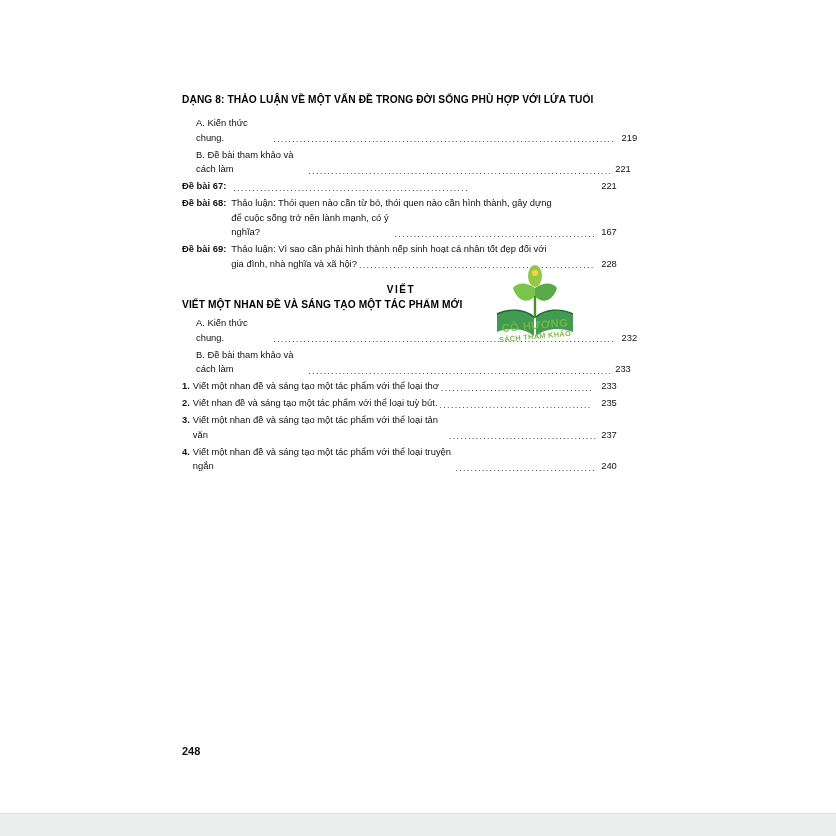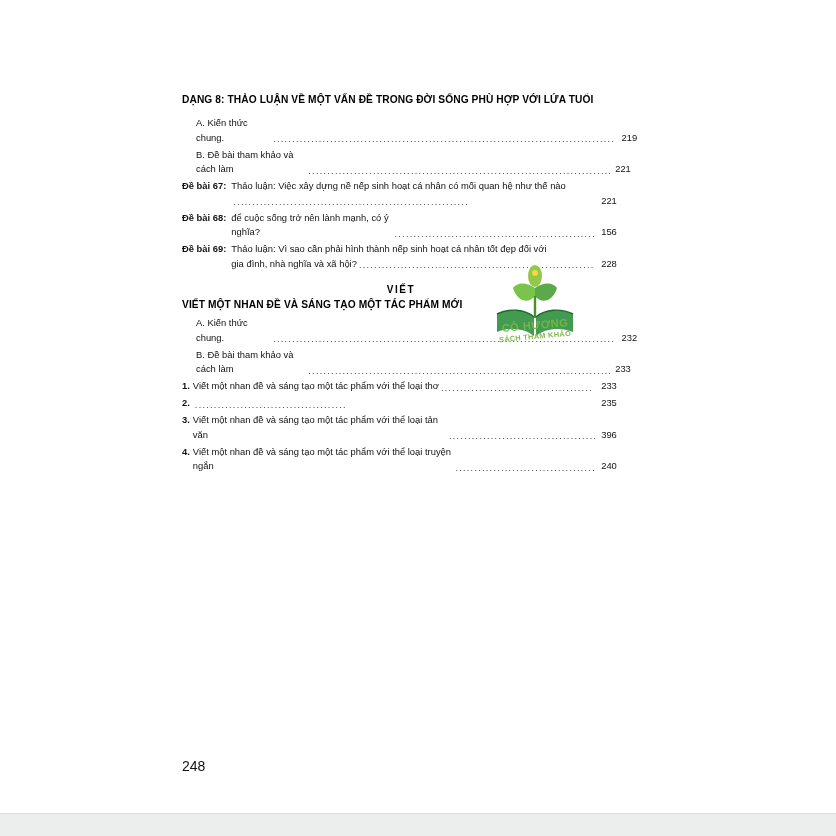--- a/index.html
+++ b/index.html
@@ -157,24 +157,23 @@
     color: #7ab648;
     letter-spacing: 0.3px;
     transform: rotate(-5deg);
     opacity: 0.95;
   }
 
   .page-number {
     position: absolute;
     left: 182px;
     top: 745px;
-    font-size: 14px;
+    font-size: 11px;
     color: #111;
-    font-weight: normal;
-    margin-top: 13px;
+    font-weight: bold;
   }
 </style>
 </head>
 <body>
 
 <div class="page">
 
   <div class="content">
 
     <div class="heading">
@@ -199,35 +198,35 @@
             <span class="t">B. Đề bài tham khảo và cách làm</span>
             <span class="dots">...................................................................................................</span>
             <span class="pg">221</span>
           </div>
         </div>
       </div>
 
       <div class="row">
         <div class="lbl">Đề bài 67:</div>
         <div class="body">
-          <span class="txt">Thảo luận: Việc xây dựng nề nếp sinh hoạt cá nhân có mối quan hệ như thế nào</span>
           <div class="leaders">
             <span class="dots">..............................................................</span>
             <span class="pg">221</span>
           </div>
         </div>
       </div>
 
       <div class="row">
         <div class="lbl">Đề bài 68:</div>
         <div class="body">
+          <span class="txt">Thảo luận: Thói quen nào cần từ bỏ, thói quen nào cần hình thành, gây dựng</span>
           <div class="leaders">
             <span class="t">để cuộc sống trở nên lành mạnh, có ý nghĩa?</span>
             <span class="dots">..............................................................</span>
-            <span class="pg">156</span>
+            <span class="pg">167</span>
           </div>
         </div>
       </div>
 
       <div class="row">
         <div class="lbl">Đề bài 69:</div>
         <div class="body">
           <span class="txt">Thảo luận: Vì sao cần phải hình thành nếp sinh hoạt cá nhân tốt đẹp đối với</span>
           <div class="leaders">
             <span class="t">gia đình, nhà nghĩa và xã hội?</span>
@@ -272,33 +271,34 @@
             <span class="dots">........................................</span>
             <span class="pg">233</span>
           </div>
         </div>
       </div>
 
       <div class="row numrow">
         <div class="lbl">2.</div>
         <div class="body">
           <div class="leaders">
+            <span class="t">Viết nhan đề và sáng tạo một tác phẩm với thể loại tuỳ bút.</span>
             <span class="dots">........................................</span>
             <span class="pg">235</span>
           </div>
         </div>
       </div>
 
       <div class="row numrow">
         <div class="lbl">3.</div>
         <div class="body">
           <div class="leaders">
             <span class="t">Viết một nhan đề và sáng tạo một tác phẩm với thể loại tản văn</span>
             <span class="dots">........................................</span>
-            <span class="pg">396</span>
+            <span class="pg">237</span>
           </div>
         </div>
       </div>
 
       <div class="row numrow">
         <div class="lbl">4.</div>
         <div class="body">
           <div class="leaders">
             <span class="t">Viết một nhan đề và sáng tạo một tác phẩm với thể loại truyện ngắn</span>
             <span class="dots">........................................</span>

